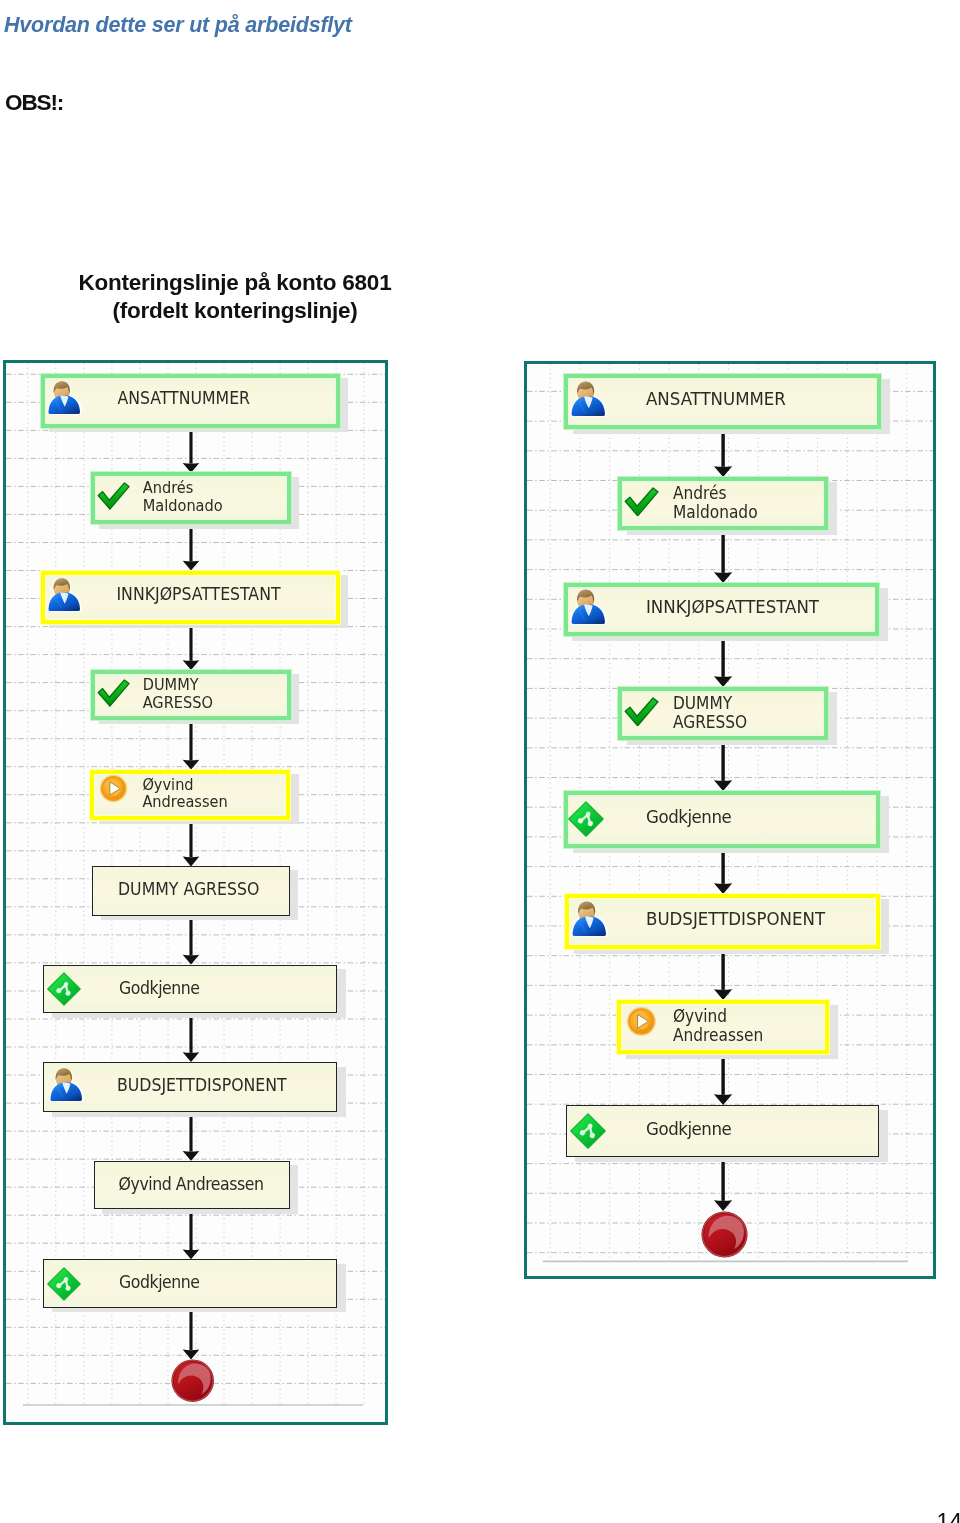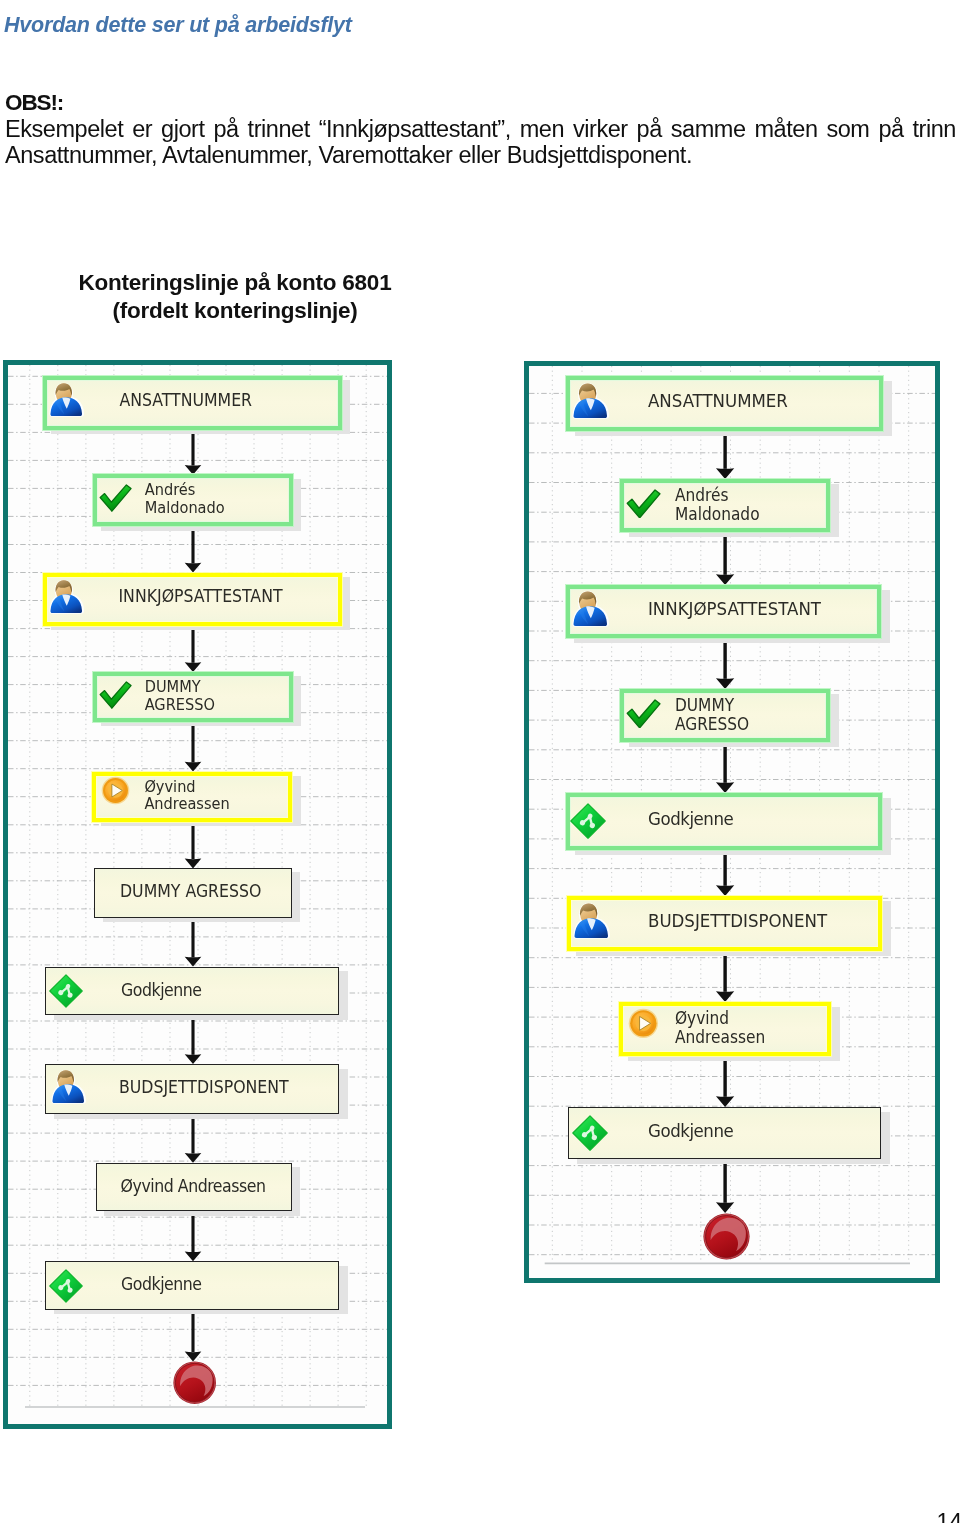--- a/index.html
+++ b/index.html
@@ -10,41 +10,40 @@
   .doc-title{position:absolute;left:4px;top:5px;font-size:21.5px;font-weight:bold;font-style:italic;color:#4474ab;white-space:nowrap;letter-spacing:-0.2px;}
   .obs-label{position:absolute;left:5px;top:82px;font-size:22.5px;font-weight:bold;color:#111;line-height:26px;white-space:nowrap;letter-spacing:-1.1px;}
   .body-text{position:absolute;left:5px;top:108px;width:951px;font-size:23.5px;letter-spacing:-0.45px;color:#111;line-height:26px;text-align:justify;}
 
   .col-head{position:absolute;font-size:22.5px;font-weight:bold;color:#111;text-align:center;line-height:27.5px;letter-spacing:-0.25px;}
   .col-head.left{left:34px;top:261px;width:402px;}
   .col-head.right{left:521px;top:261px;width:402px;}
 
   .page-number{position:absolute;left:900px;top:1501px;width:62px;text-align:right;font-size:23px;color:#111;}
 
-  .diagram{position:absolute;border:5px solid #0f766e;background:#fdfdfd;overflow:hidden;}
+  .diagram{position:absolute;border:3px solid #0f766e;background:#fdfdfd;overflow:hidden;}
   .gridlayer{position:absolute;left:0;top:0;width:100%;height:100%;}
 
   .node{position:absolute;box-sizing:border-box;}
   .node .inner{position:absolute;left:0;top:0;right:0;bottom:0;box-sizing:border-box;
     background:linear-gradient(to bottom,#f3f6de 0%,#f7f7dd 22%,#faf8e0 50%,#f8f7df 78%,#f3f6de 100%);}
   .shadow{position:absolute;background:#e3e3e3;}
   .lbl{position:absolute;white-space:pre;color:#2b2b26;font-family:"DejaVu Sans",sans-serif;font-stretch:condensed;font-size:17.5px;line-height:21px;}
   .lbl.two{font-size:16.2px;line-height:17.6px;}
   .lbl.lower{letter-spacing:-0.45px;}
   .ico{position:absolute;line-height:0;font-size:0;}
   .arrow{position:absolute;}
   .endnode{position:absolute;}
 </style>
 </head>
 <body>
 
 <div class="page">
   <div class="doc-title">Hvordan dette ser ut på arbeidsflyt</div>
   <div class="obs-label">OBS!:</div>
-  <div class="body-text">Eksempelet er gjort på trinnet “Innkjøpsattestant”, men virker på samme måten som på trinn Ansattnummer, Avtalenummer, Varemottaker eller Budsjettdisponent.</div>
 
   <div class="col-head left">
     <div>Konteringslinje på konto 6801</div>
     <div>(fordelt konteringslinje)</div>
   </div>
 
   <div id="charts">
       <div class="diagram" style="left: 2.8px; top: 352.3px; width: 379px; height: 1059px;">
         <div class="gridlayer"><svg width="379" height="1059">
             <line x1="21.8" y1="0" x2="21.8" y2="1042.0" stroke="#b9bcbd" stroke-width="1" stroke-dasharray="1.2 3.4" opacity="0.78"></line>

